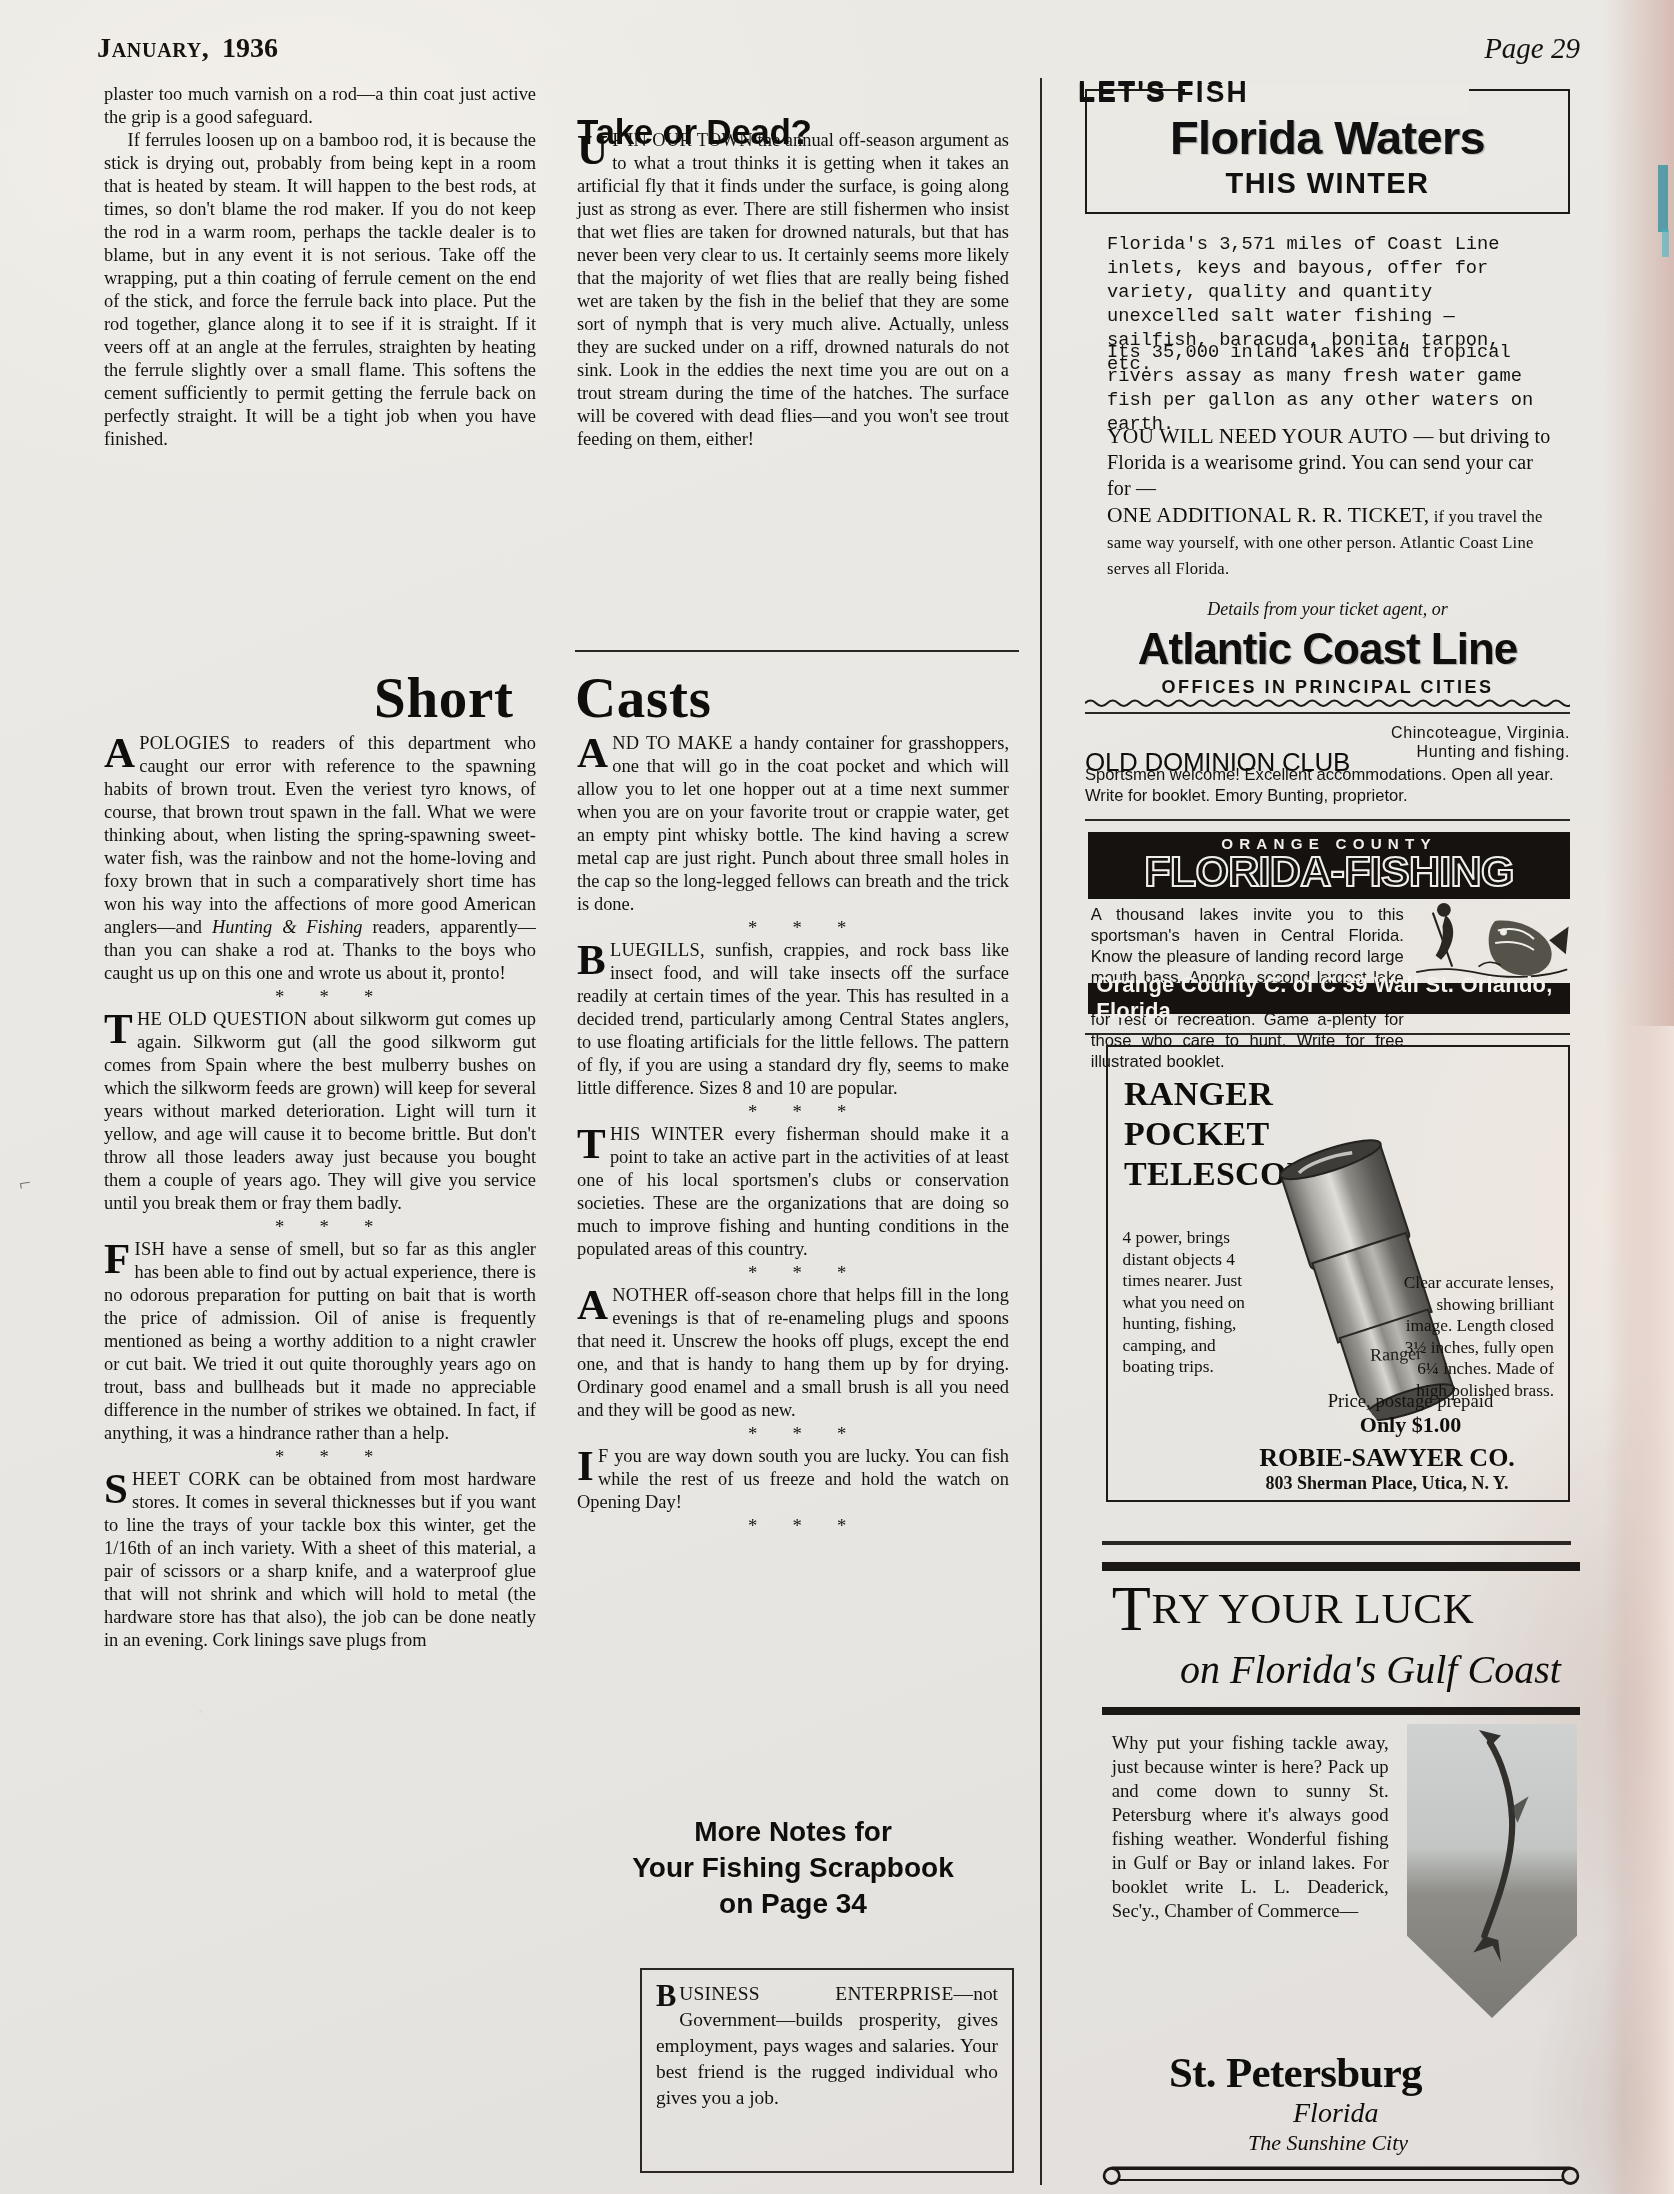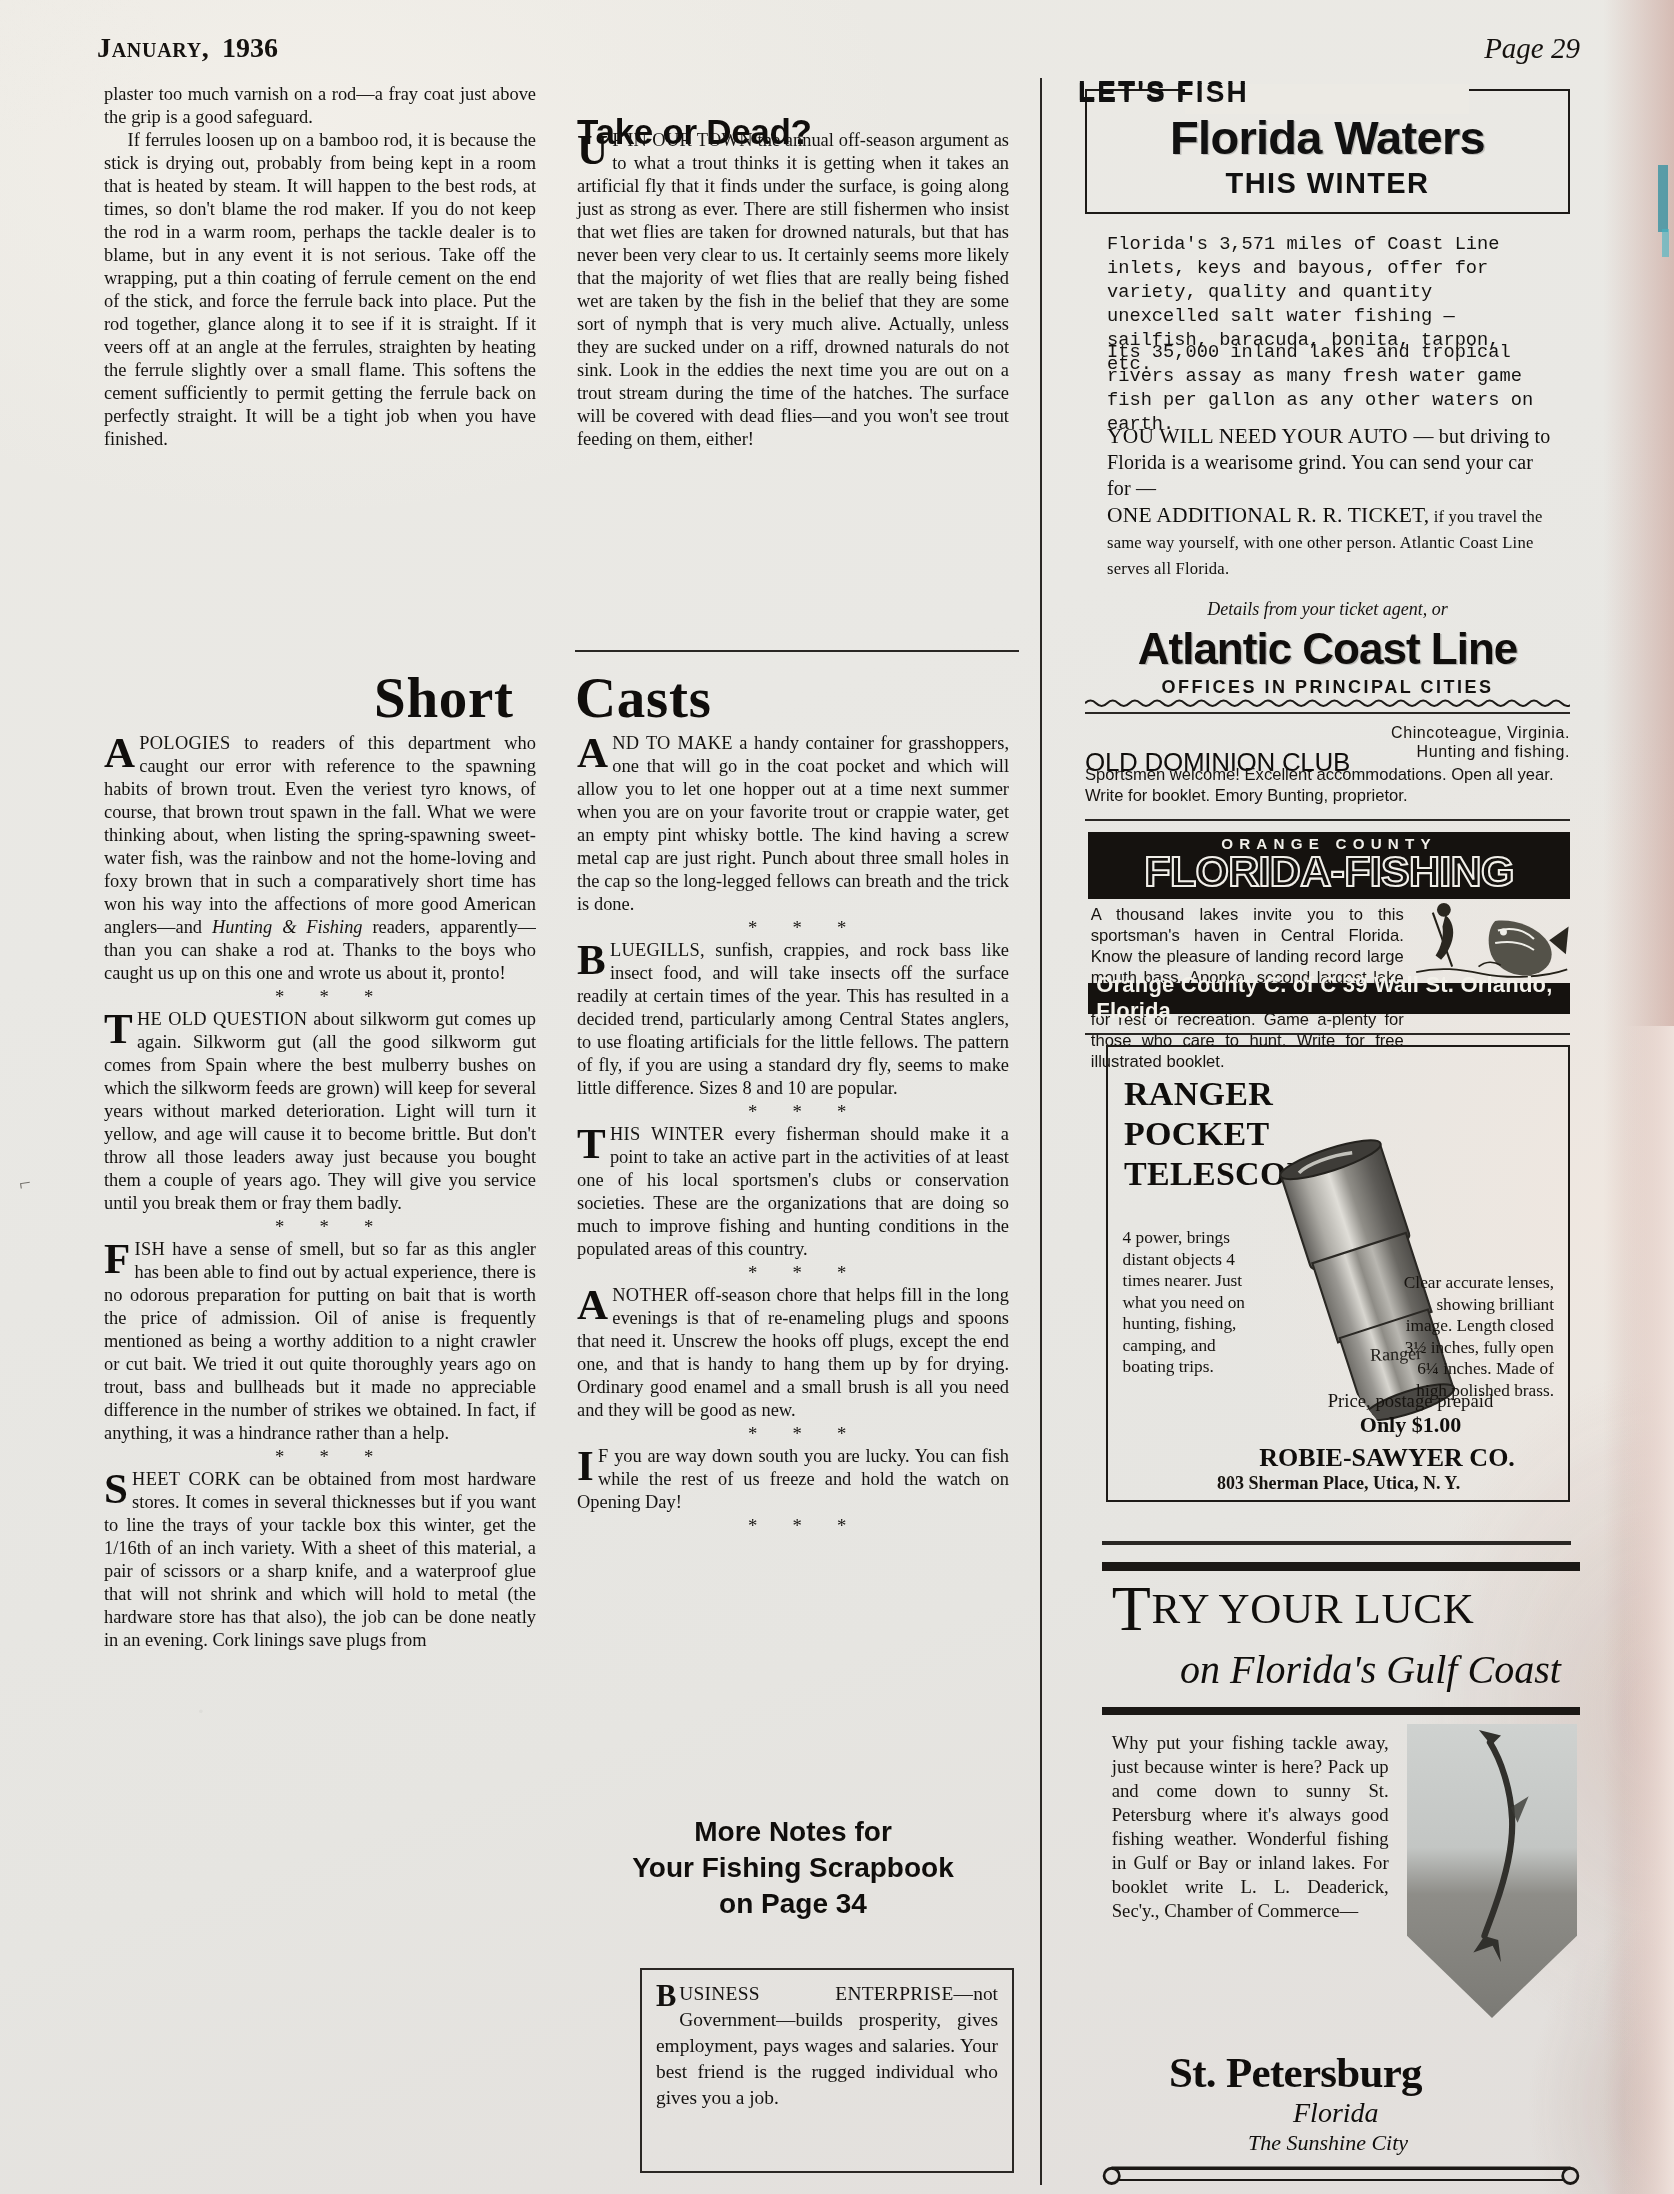--- a/index.html
+++ b/index.html
@@ -278,21 +278,21 @@
       <span>January,</span><span class="yr">1936</span>
     </div>
     <div class="right">Page 29</div>
   </div>
 
   <div class="pencil">⌐</div>
 
   <div class="vrule" style="left:1040px;top:78px;height:2107px;"></div>
 
   <div class="col bodytxt" style="left:104px;top:83px;width:432px;">
-    <p class="noind">plaster too much varnish on a rod—a fray coat just above the grip is a good safeguard.</p>
+    <p class="noind">plaster too much varnish on a rod—a thin coat just active the grip is a good safeguard.</p>
     <p>If ferrules loosen up on a bamboo rod, it is because the stick is drying out, probably from being kept in a room that is heated by steam. It will happen to the best rods, at times, so don't blame the rod maker. If you do not keep the rod in a warm room, perhaps the tackle dealer is to blame, but in any event it is not serious. Take off the wrapping, put a thin coating of ferrule cement on the end of the stick, and force the ferrule back into place. Put the rod together, glance along it to see if it is straight. If it veers off at an angle at the ferrules, straighten by heating the ferrule slightly over a small flame. This softens the cement sufficiently to permit getting the ferrule back on perfectly straight. It will be a tight job when you have finished.</p>
   </div>
 
   <h2 class="h-alive" style="left:577px;top:83px;">Take or Dead?</h2>
   <div class="col bodytxt" style="left:577px;top:129px;width:432px;">
     <p class="dc noind">
       <span class="cap">U</span><span class="sc">P IN OUR TOWN</span><span> the annual off-season argument as to what a trout thinks it is getting when it takes an artificial fly that it finds under the surface, is going along just as strong as ever. There are still fishermen who insist that wet flies are taken for drowned naturals, but that has never been very clear to us. It certainly seems more likely that the majority of wet flies that are really being fished wet are taken by the fish in the belief that they are some sort of nymph that is very much alive. Actually, unless they are sucked under on a riff, drowned naturals do not sink. Look in the eddies the next time you are out on a trout stream during the time of the hatches. The surface will be covered with dead flies—and you won't see trout feeding on them, either!</span>
     </p>
   </div>
 
@@ -473,21 +473,21 @@
         <text x="40" y="300" font-family="Liberation Serif, serif" font-size="26" fill="#23211d" transform="rotate(16 40 300)">Ranger</text>
       </g>
     </svg>
 
     <div class="rt-left" style="left:16.6px;top:182px;width:146px;">4 power, brings distant objects 4 times nearer. Just what you need on hunting, fishing, camping, and boating trips.</div>
     <div class="rt-right" style="left:291px;top:227px;width:157px;">Clear accurate lenses, showing brilliant image. Length closed 3½ inches, fully open 6¼ inches. Made of high polished brass.</div>
 
     <div class="rt-price" style="left:159px;top:344px;width:291px;">Price, postage prepaid</div>
     <div class="rt-only" style="left:159px;top:367px;width:291px;text-align:center;">Only $1.00</div>
     <div class="rt-co" style="left:111px;top:398px;width:340px;text-align:center;">ROBIE-SAWYER CO.</div>
-    <div class="rt-addr" style="left:111px;top:428px;width:340px;text-align:left;">803 Sherman Place, Utica, N. Y.</div>
+    <div class="rt-addr" style="left:111px;top:428px;width:340px;text-align:center;">803 Sherman Place, Utica, N. Y.</div>
   </div>
 
   <div class="hrule" style="left:1102px;top:1541px;width:469px;height:3.5px;"></div>
 
   <div class="ad" style="left:1102px;top:1552px;width:478px;height:624px;">
     <div class="sp-rule" style="left:0;top:9.7px;width:478px;height:9.7px;"></div>
 
     <div class="sp-try" style="left:9.7px;top:32px;">
       <span class="drop">T</span><span>RY YOUR LUCK</span>
     </div>

